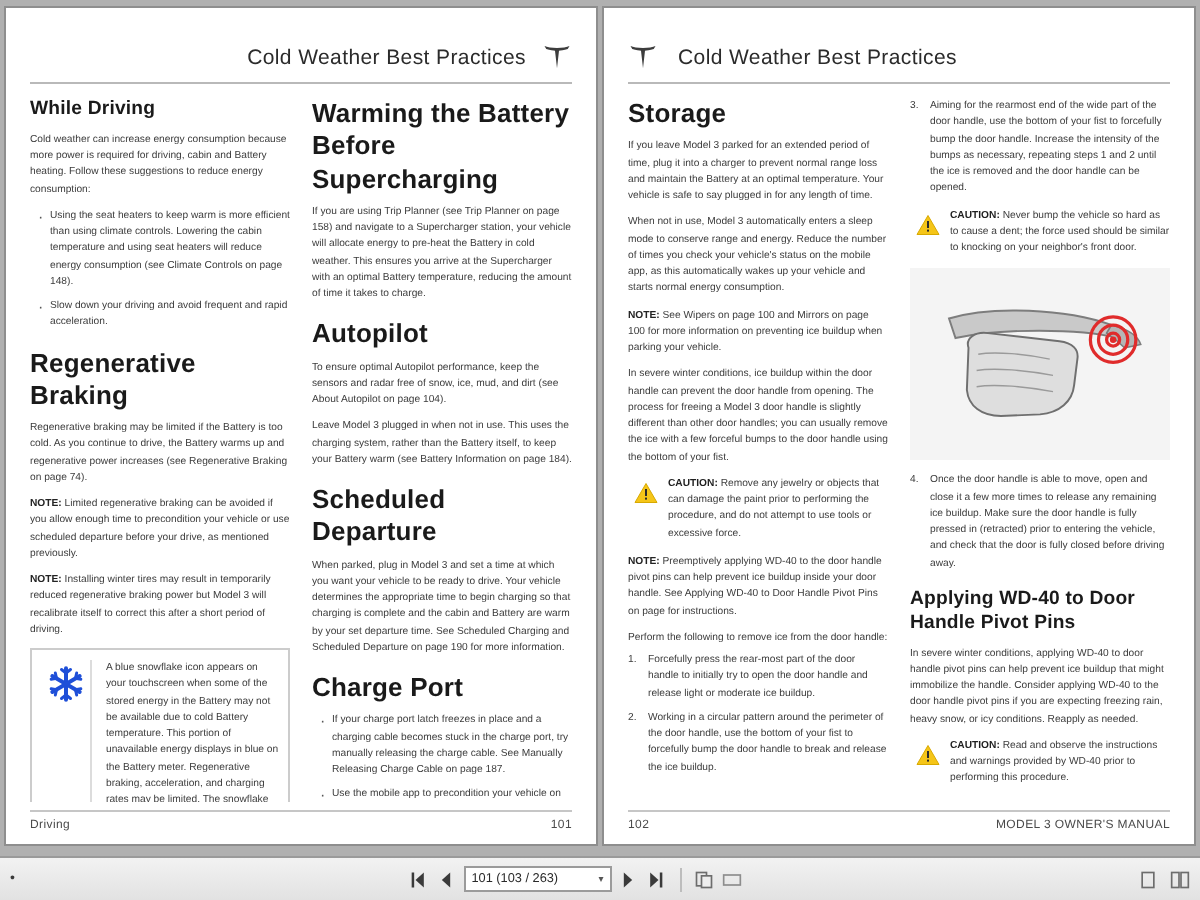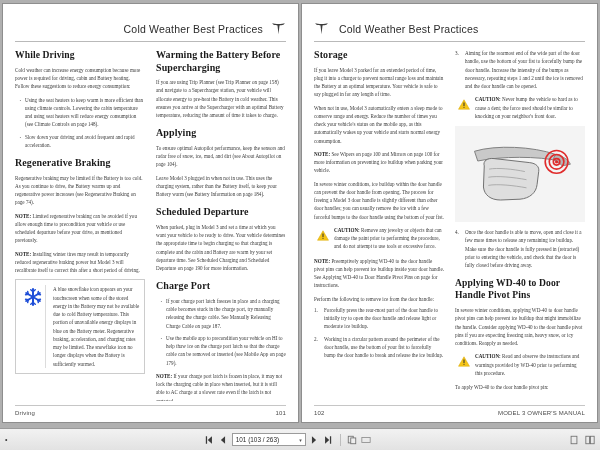--- a/index.html
+++ b/index.html
@@ -58,30 +58,29 @@
   }
   .pg-header.left .tesla-t { margin-left: 8px; }
   .pg-header.right .tesla-t { margin-right: 10px; }
 
   
   .cols {
     display: flex;
     gap: 11px;
     flex: 1 1 auto;
     overflow: hidden;
-    font-family: Liberation Serif, serif;
   }
   .col {
     flex: 1 1 0;
     min-width: 0;
     overflow: hidden;
   }
 
   h2.sec {
-    font-size: 10px;
+    font-size: 13px;
     font-weight: bold;
     color: #1a1a1a;
     margin: 0 0 4px 0;
     line-height: 1.25;
     letter-spacing: .1px;
   }
   h2.sec.big {
     font-size: 9.6px;
     margin: 7px 0 5px 0;
   }
@@ -295,21 +294,21 @@
               </svg>
             </div>
             <div class="snow-text">A blue snowflake icon appears on your touchscreen when some of the stored energy in the Battery may not be available due to cold Battery temperature. This portion of unavailable energy displays in blue on the Battery meter. Regenerative braking, acceleration, and charging rates may be limited. The snowflake icon no longer displays when the Battery is sufficiently warmed.</div>
           </div>
         </div>
 
         <div class="col">
           <h2 class="sec top">Warming the Battery Before Supercharging</h2>
           <p class="body">If you are using Trip Planner (see Trip Planner on page 158) and navigate to a Supercharger station, your vehicle will allocate energy to pre-heat the Battery in cold weather. This ensures you arrive at the Supercharger with an optimal Battery temperature, reducing the amount of time it takes to charge.</p>
 
-          <h2 class="sec spaced">Applying</h2>
+          <h2 class="sec spaced">Autopilot</h2>
           <p class="body">To ensure optimal Autopilot performance, keep the sensors and radar free of snow, ice, mud, and dirt (see About Autopilot on page 104).</p>
 
           <p class="body">Leave Model 3 plugged in when not in use. This uses the charging system, rather than the Battery itself, to keep your Battery warm (see Battery Information on page 184).</p>
 
           <h2 class="sec spaced">Scheduled Departure</h2>
           <p class="body">When parked, plug in Model 3 and set a time at which you want your vehicle to be ready to drive. Your vehicle determines the appropriate time to begin charging so that charging is complete and the cabin and Battery are warm by your set departure time. See Scheduled Charging and Scheduled Departure on page 190 for more information.</p>
 
           <h2 class="sec spaced">Charge Port</h2>
           <ul class="bul">
             <li>If your charge port latch freezes in place and a charging cable becomes stuck in the charge port, try manually releasing the charge cable. See Manually Releasing Charge Cable on page 187.</li>

